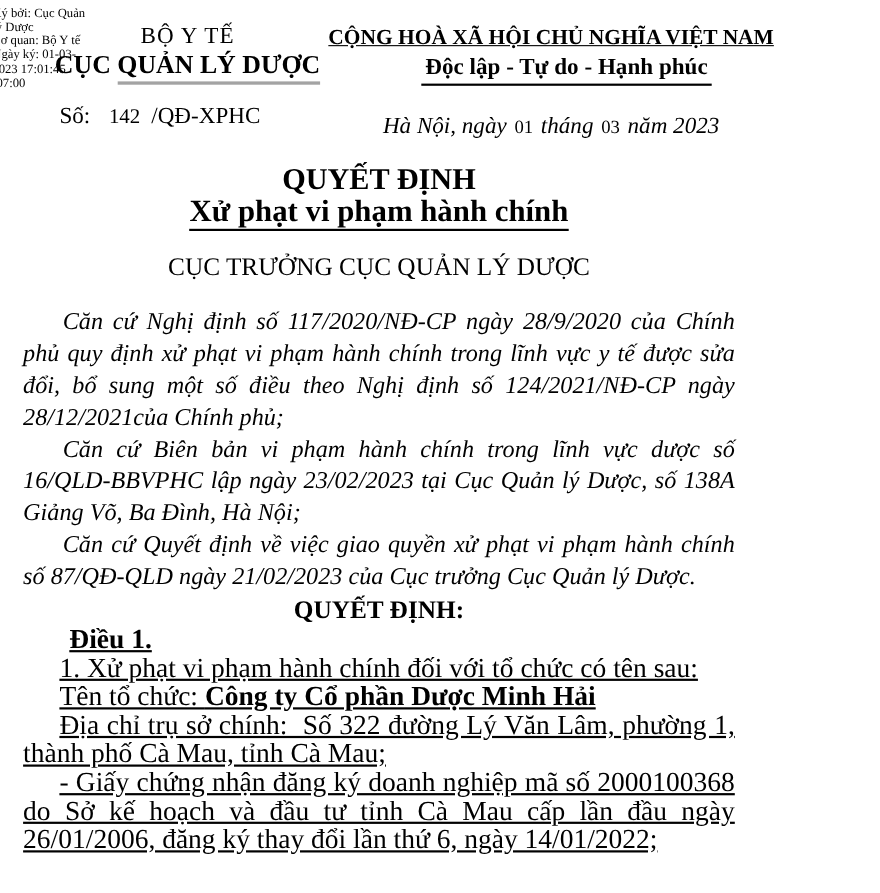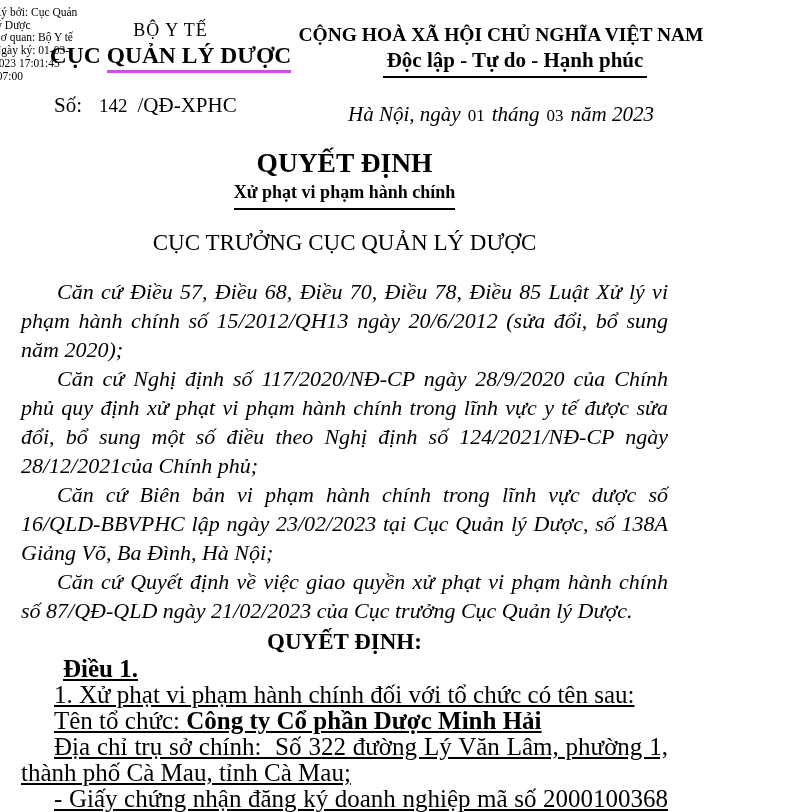--- a/index.html
+++ b/index.html
@@ -11,38 +11,38 @@
     font-family:"Liberation Serif","DejaVu Serif",serif;
   }
   
   .sig{
     position:absolute;left:-7px;top:6px;
     font-size:11.5px;line-height:12.7px;
     white-space:nowrap;
   }
   
   .hdr-left{position:absolute;left:28px;top:20px;width:285px;text-align:center;}
-  .ministry{font-size:18px;letter-spacing:1px;}
+  .ministry{font-size:21px;letter-spacing:1px;}
   .agency{font-size:23.5px;font-weight:bold;margin-top:1px;white-space:nowrap;}
-  .agency .u{display:inline-block;border-bottom:3px solid #d946ef;padding-bottom:1px;}
+  .agency .u{display:inline-block;border-bottom:3px solid #a3a3a3;padding-bottom:1px;}
   
   .hdr-right{position:absolute;left:285px;top:24px;width:432px;text-align:center;}
-  .motto1{font-size:19.5px;font-weight:bold;white-space:nowrap;}
+  .motto1{font-size:19.5px;font-weight:bold;white-space:nowrap;text-decoration:underline;}
   .motto2-wrap{margin-top:2px;}
   .motto2{display:inline-block;font-size:21px;font-weight:bold;border-bottom:2.5px solid #000;padding:0 4px 3px;white-space:nowrap;margin-left:28px;}
   
   .so-line{position:absolute;left:54px;top:93px;font-size:21px;white-space:nowrap;}
   .so-num{font-size:19px;margin-left:17px;margin-right:10px;}
   .date-line{position:absolute;left:285px;top:102px;width:432px;text-align:center;font-style:italic;font-size:21px;white-space:nowrap;}
   .date-num{font-style:normal;font-size:17px;margin:0 7px;}
   
   .main{position:absolute;left:0;top:147px;width:692px;box-sizing:border-box;padding:0 24px 0 21px;}
   .t1{text-align:center;font-size:27.5px;font-weight:bold;line-height:32px;margin:0;}
   .t2-wrap{text-align:center;line-height:27px;margin:0;}
-  .t2{display:inline-block;font-size:18px;font-weight:bold;border-bottom:2.5px solid #000;padding-bottom:2px;}
+  .t2{display:inline-block;font-size:28px;font-weight:bold;border-bottom:2.5px solid #000;padding-bottom:2px;}
   .t3{text-align:center;font-size:23px;font-weight:normal;line-height:27px;margin:19px 0 0;}
   .preamble{margin-top:21px;}
   .preamble p{margin:0;font-style:italic;font-size:22px;line-height:29px;text-align:justify;text-indent:36px;}
   .dheading{text-align:center;font-size:23px;font-weight:bold;line-height:28px;margin:3px 0 0;}
   .art p{margin:0;font-size:25px;line-height:26px;text-align:justify;text-decoration:underline;}
   .dieu{font-weight:bold;text-indent:42px;}
   .ind{text-indent:33px;}
   .b{font-weight:bold;}
 </style>
 </head>
@@ -73,21 +73,20 @@
 
   <div class="date-line"><span>Hà Nội, ngày</span><span class="date-num">01</span><span>tháng</span><span class="date-num">03</span><span>năm 2023</span></div>
 
   <div class="main">
 
     <p class="t1">QUYẾT ĐỊNH</p>
     <p class="t2-wrap"><span class="t2">Xử phạt vi phạm hành chính</span></p>
     <p class="t3">CỤC TRƯỞNG CỤC QUẢN LÝ DƯỢC</p>
 
     <div class="preamble">
-      <p>Căn cứ Điều 57, Điều 68, Điều 70, Điều 78, Điều 85 Luật Xử lý vi phạm hành chính số 15/2012/QH13 ngày 20/6/2012 (sửa đổi, bổ sung năm 2020);</p>
       <p>Căn cứ Nghị định số 117/2020/NĐ-CP ngày 28/9/2020 của Chính phủ quy định xử phạt vi phạm hành chính trong lĩnh vực y tế được sửa đổi, bổ sung một số điều theo Nghị định số 124/2021/NĐ-CP ngày 28/12/2021của Chính phủ;</p>
       <p>Căn cứ Biên bản vi phạm hành chính trong lĩnh vực dược số 16/QLD-BBVPHC lập ngày 23/02/2023 tại Cục Quản lý Dược, số 138A Giảng Võ, Ba Đình, Hà Nội;</p>
       <p>Căn cứ Quyết định về việc giao quyền xử phạt vi phạm hành chính số 87/QĐ-QLD ngày 21/02/2023 của Cục trưởng Cục Quản lý Dược.</p>
     </div>
 
     <p class="dheading">QUYẾT ĐỊNH:</p>
 
     <div class="art">
       <p class="dieu">Điều 1.</p>
       <p class="ind">1. Xử phạt vi phạm hành chính đối với tổ chức có tên sau:</p>

